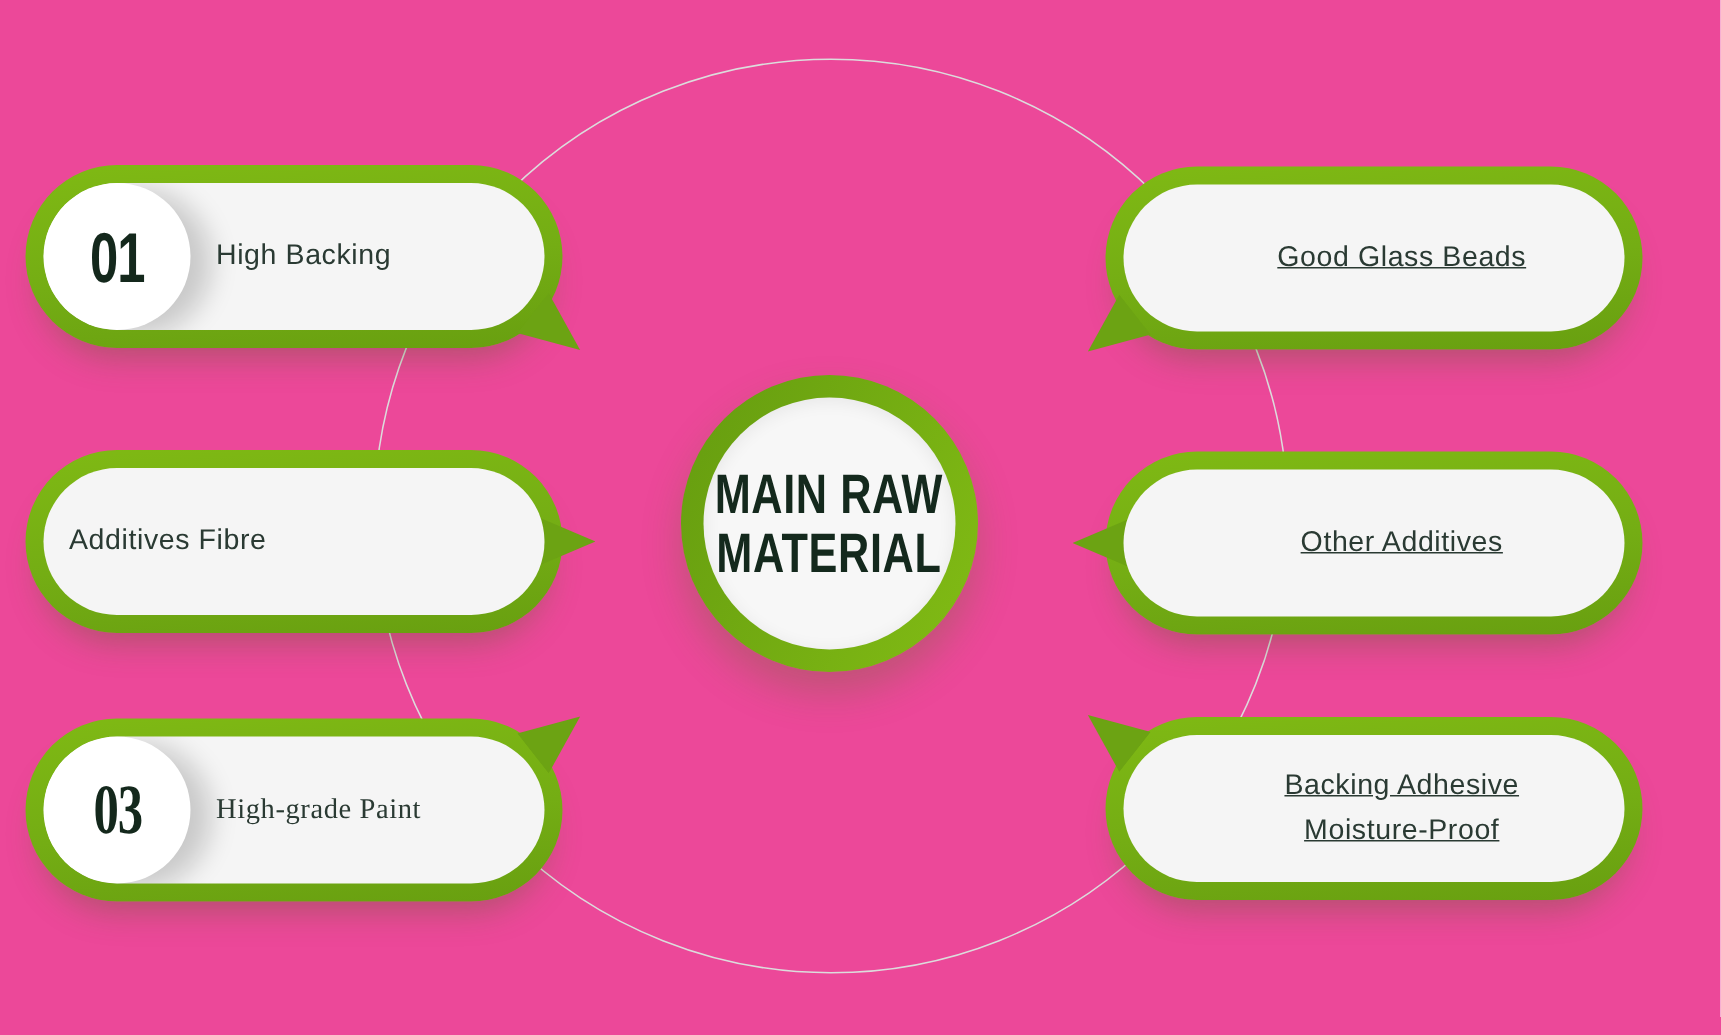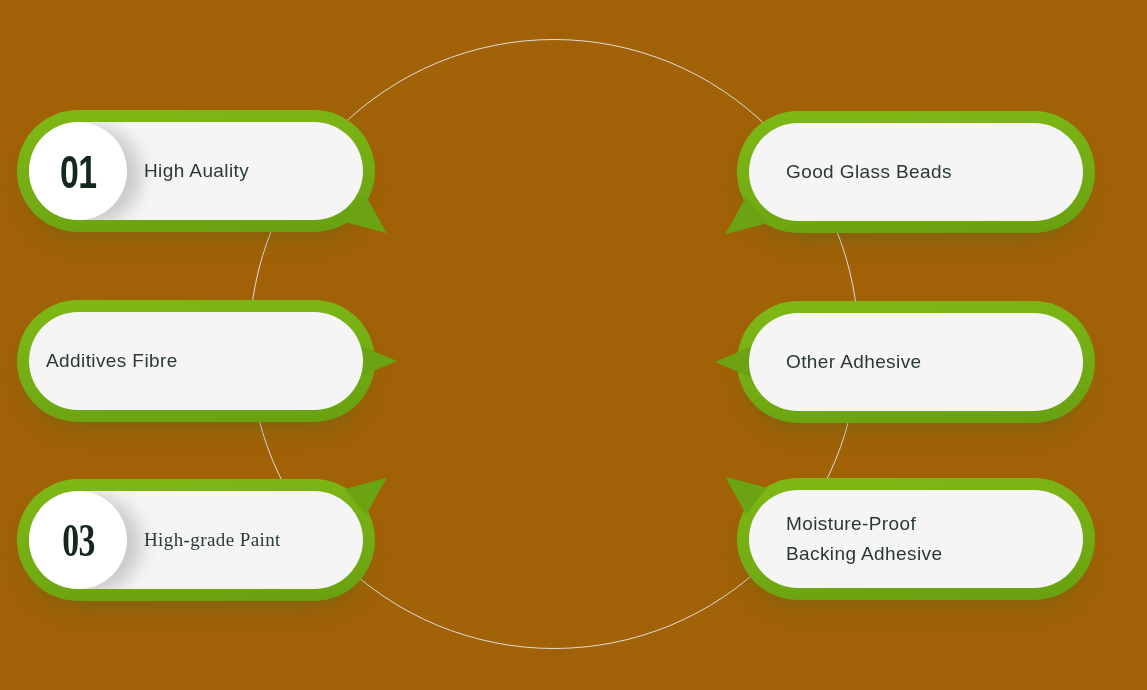--- a/index.html
+++ b/index.html
@@ -1,17 +1,17 @@
 <!DOCTYPE html>
 <html style="--green-light: #7fb914; --green: #74ad14; --green-dark: #689f10; --tail: #6ca313; --fill: #f5f5f5; --number-circle: #ffffff; --number: #14281c; --text: #2a3a33; --center-fill: #f7f7f7; --center-text: #14291d; --orbit: #dcdcdc;"><head>
 <meta charset="utf-8">
 <style>
   html,body{margin:0;padding:0;background:#ffffff;}
   .canvas{
-    position:relative;width:1147px;height:690px;background:#a16207;overflow:hidden;
+    position:relative;width:1147px;height:690px;background:#ec4899;overflow:hidden;
     font-family:"Liberation Sans",sans-serif;
   }
   
   .orbit{
     position:absolute;left:249px;top:39px;width:608px;height:608px;
     border:1.5px solid var(--orbit,#dcdcdc);border-radius:50%;
   }
   
   .pill{
     position:absolute;width:358px;height:122px;border-radius:61px;
@@ -33,21 +33,21 @@
   .num{
     font-size:47px;font-weight:800;color:var(--number,#14281c);
     transform:scaleX(0.72);letter-spacing:-1px;line-height:1;
   }
   .label{
     display:flex;flex-direction:column;justify-content:center;
     font-size:19px;line-height:30px;letter-spacing:0.4px;
     color:var(--text,#2a3a33);
   }
   .left  .label{padding-left:17px;}
-  .right .label{order:1;flex:1;padding-left:37px;text-align:left;}
+  .right .label{order:1;flex:1;padding-left:37px;text-align:center;text-decoration:underline;}
   
   .tail{position:absolute;z-index:0;width:40px;height:34px;background:var(--tail,#6ca313);}
   .left  .tail{clip-path:polygon(0 0,100% 50%,0 100%);}
   .right .tail{clip-path:polygon(100% 0,0 50%,100% 100%);}
   .tail.dr{right:-16px;bottom:-6px;transform:rotate(38deg);}   
   .tail.r {right:-22px;top:calc(50% - 17px);}                  
   .tail.ur{right:-16px;top:-6px;transform:rotate(-38deg);}     
   .tail.dl{left:-16px;bottom:-6px;transform:rotate(-38deg);}   
   .tail.l {left:-22px;top:calc(50% - 17px);}                   
   .tail.ul{left:-16px;top:-6px;transform:rotate(38deg);}       
@@ -79,21 +79,21 @@
 
   <div class="orbit"></div>
 
   <div class="pill left" id="p1">
     <div class="tail dr"></div>
     <div class="pill-inner">
       <div class="num-circle">
         <span class="num">01</span>
       </div>
       <div class="label">
-        <div>High Auality</div>
+        <div>High Backing</div>
       </div>
     </div>
   </div>
 
   <div class="pill left" id="p2">
     <div class="tail r"></div>
     <div class="pill-inner">
       <div class="label">
         <div>Additives Fibre</div>
         <div></div>
@@ -121,30 +121,38 @@
         <div>Good Glass Beads</div>
         <div></div>
       </div>
     </div>
   </div>
 
   <div class="pill right" id="p5">
     <div class="tail l"></div>
     <div class="pill-inner">
       <div class="label">
-        <div>Other Adhesive</div>
+        <div>Other Additives</div>
         <div></div>
       </div>
     </div>
   </div>
 
   <div class="pill right" id="p6">
     <div class="tail ul"></div>
     <div class="pill-inner">
       <div class="label">
+        <div>Backing Adhesive</div>
         <div>Moisture-Proof</div>
-        <div>Backing Adhesive</div>
       </div>
     </div>
   </div>
 
+  <div class="center">
+    <div class="center-inner">
+      <div class="center-text">
+        <div>MAIN RAW</div>
+        <div>MATERIAL</div>
+      </div>
+    </div>
+  </div>
 
 </div>
 
 </body></html>

